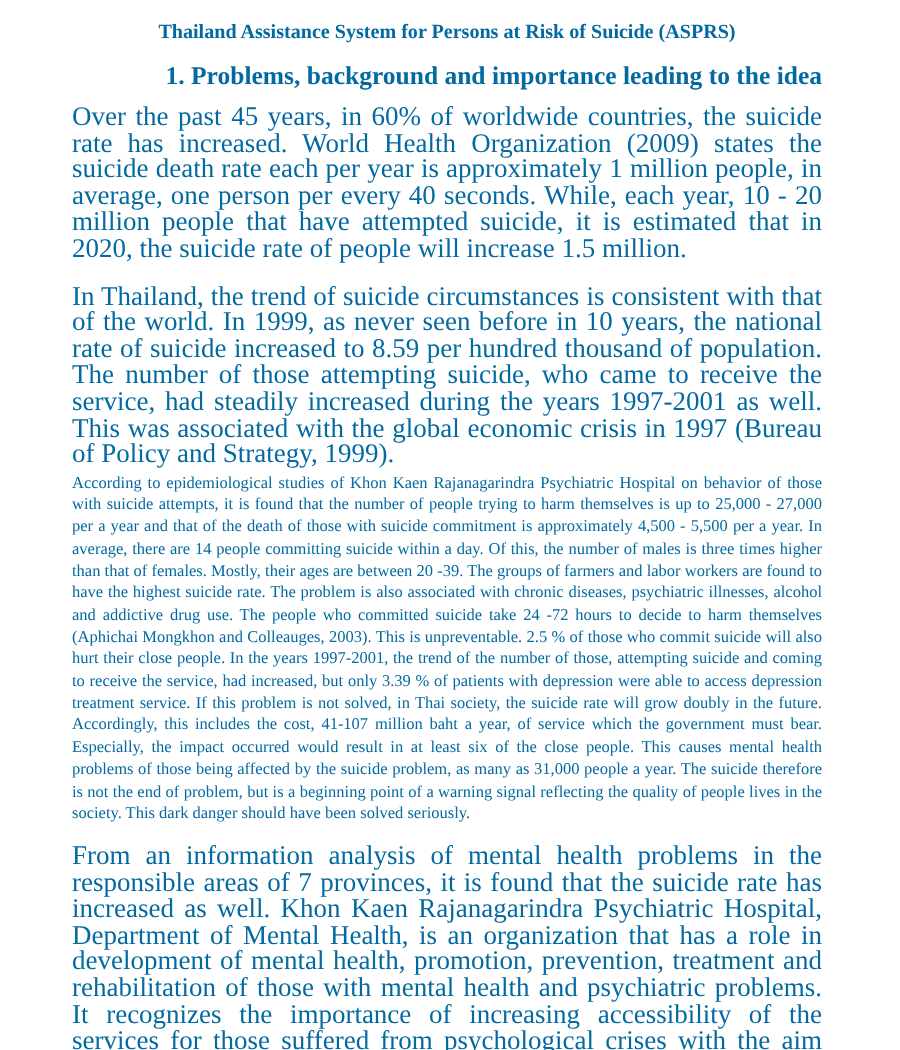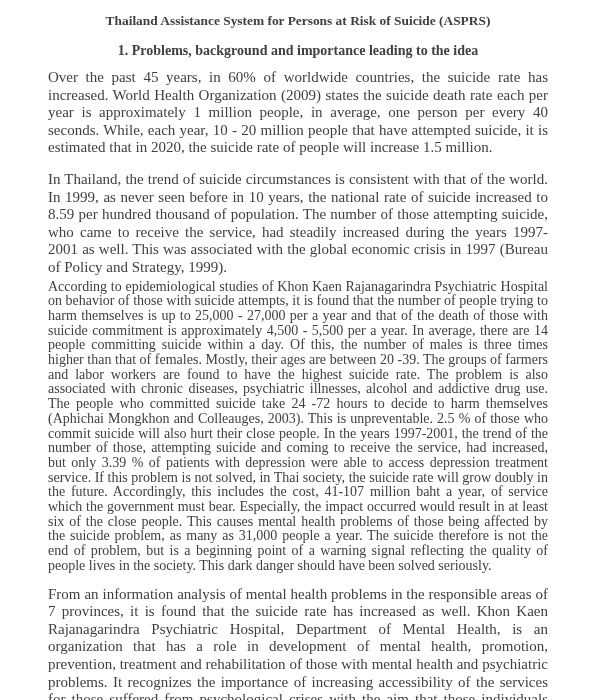--- a/index.html
+++ b/index.html
@@ -11,50 +11,50 @@
     width: 600px;
     height: 700px;
     overflow: hidden;
   }
   .page {
     box-sizing: border-box;
     width: 600px;
     height: 700px;
     padding: 13px 52px 0 48px;
     font-family: "Liberation Serif", "DejaVu Serif", serif;
-    color: #404040;
+    color: #0369a1;
     background: #ffffff;
   }
   .doc-title {
     text-align: center;
     font-weight: bold;
     font-size: 13.4px;
     line-height: 16px;
     margin: 0;
   }
   .section-heading {
     font-weight: bold;
-    font-size: 14px;
+    font-size: 17px;
     line-height: 16px;
     margin: 14px 0 0 0;
-    text-align: center;
+    text-align: right;
   }
   p.para {
     text-align: justify;
     margin: 0;
     padding: 0;
   }
   p.p-normal {
-    font-size: 15px;
+    font-size: 18px;
     line-height: 17.6px;
   }
   p.p1 { margin-top: 10px; }
   p.p2 { margin-top: 14px; }
   p.p-tight {
-    font-size: 14px;
+    font-size: 11px;
     line-height: 14.7px;
     margin-top: 3px;
   }
   p.p4 { margin-top: 12px; }
 </style>
 </head>
 <body>
 
 <div class="page">
   <div class="doc-title">Thailand Assistance System for Persons at Risk of Suicide (ASPRS)</div>

